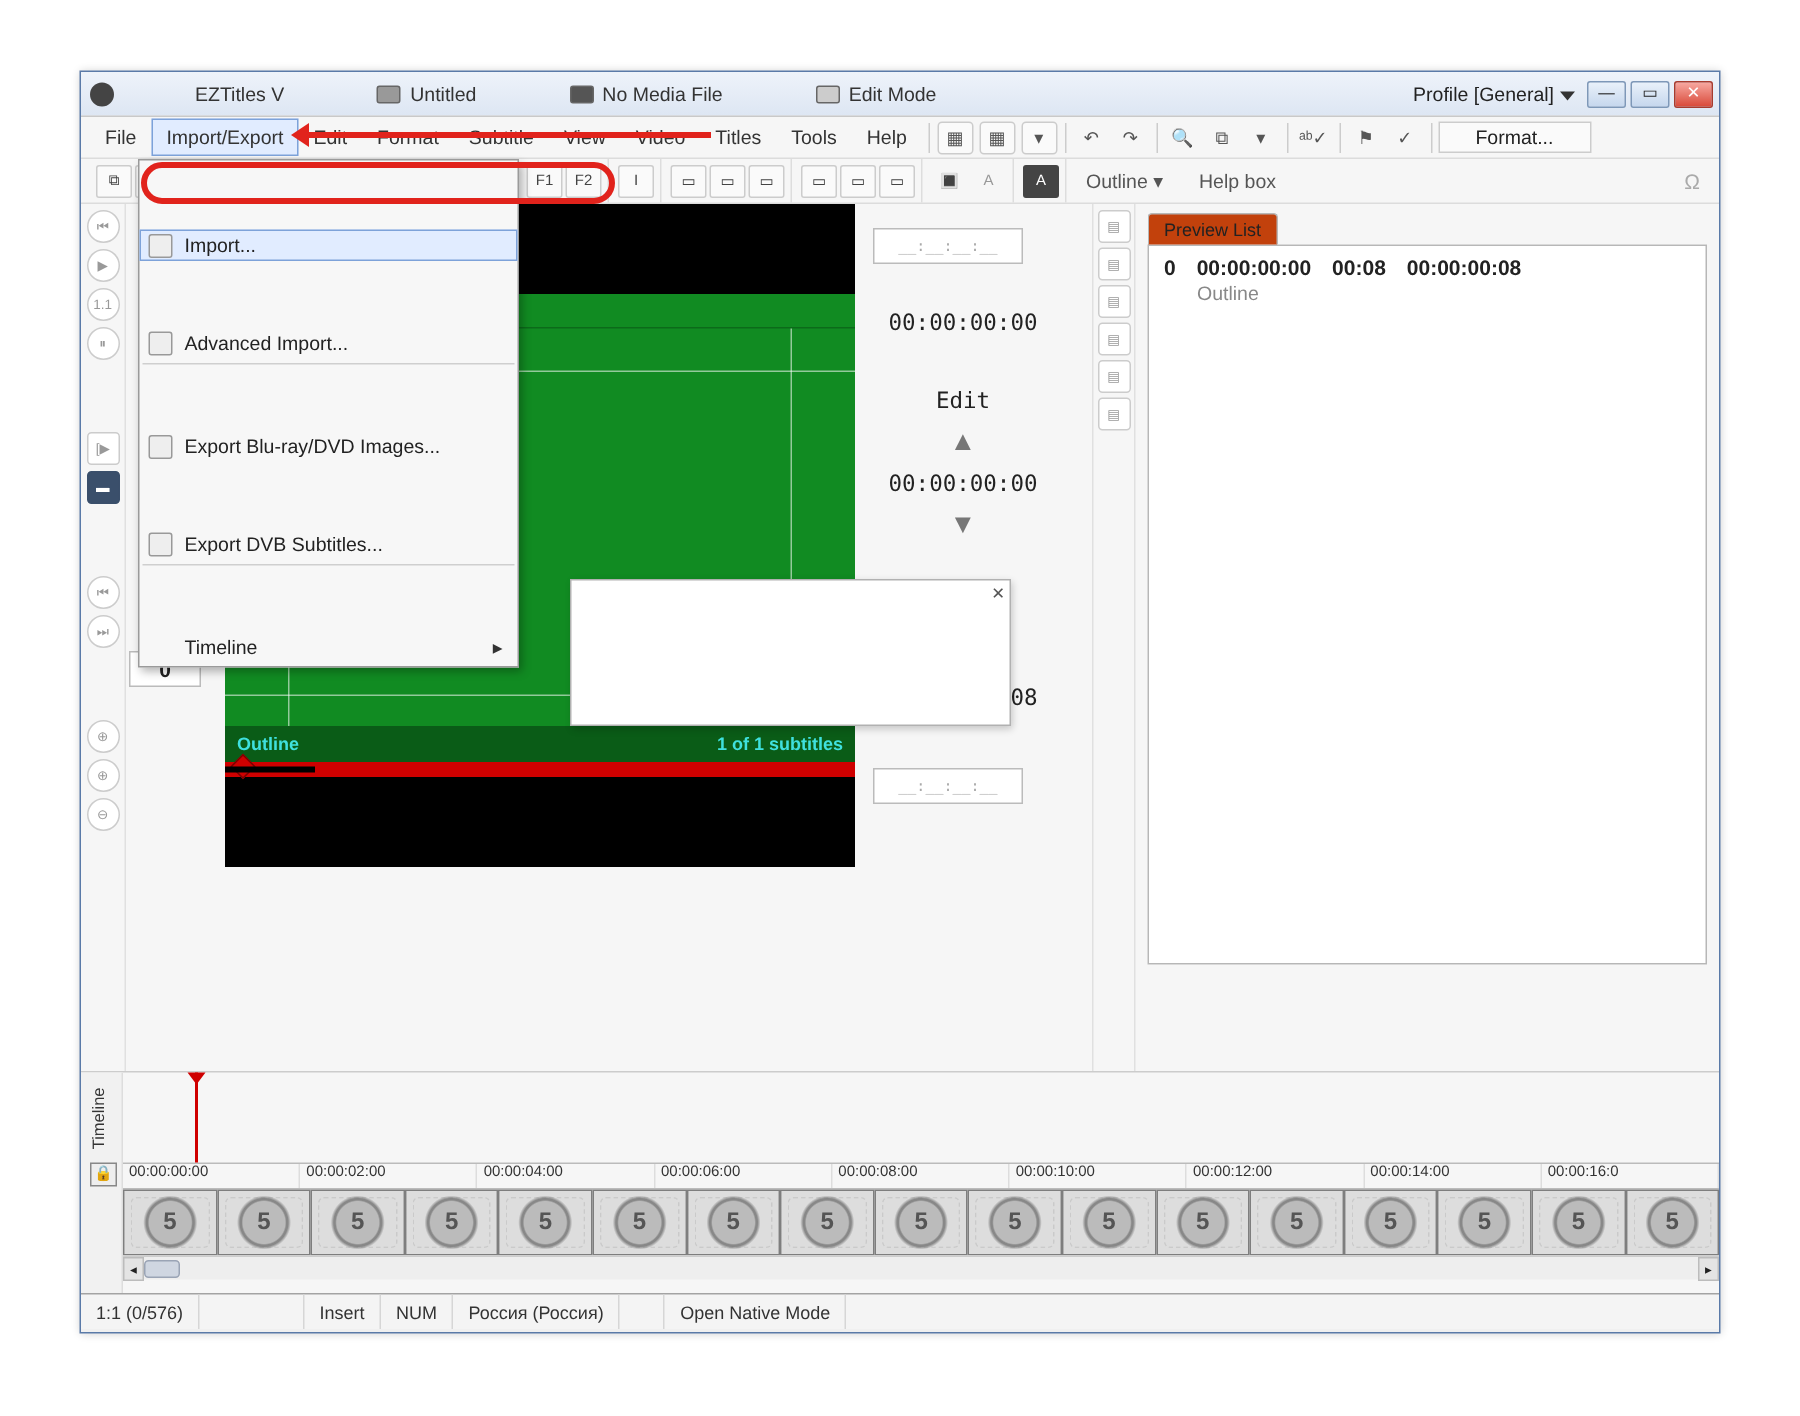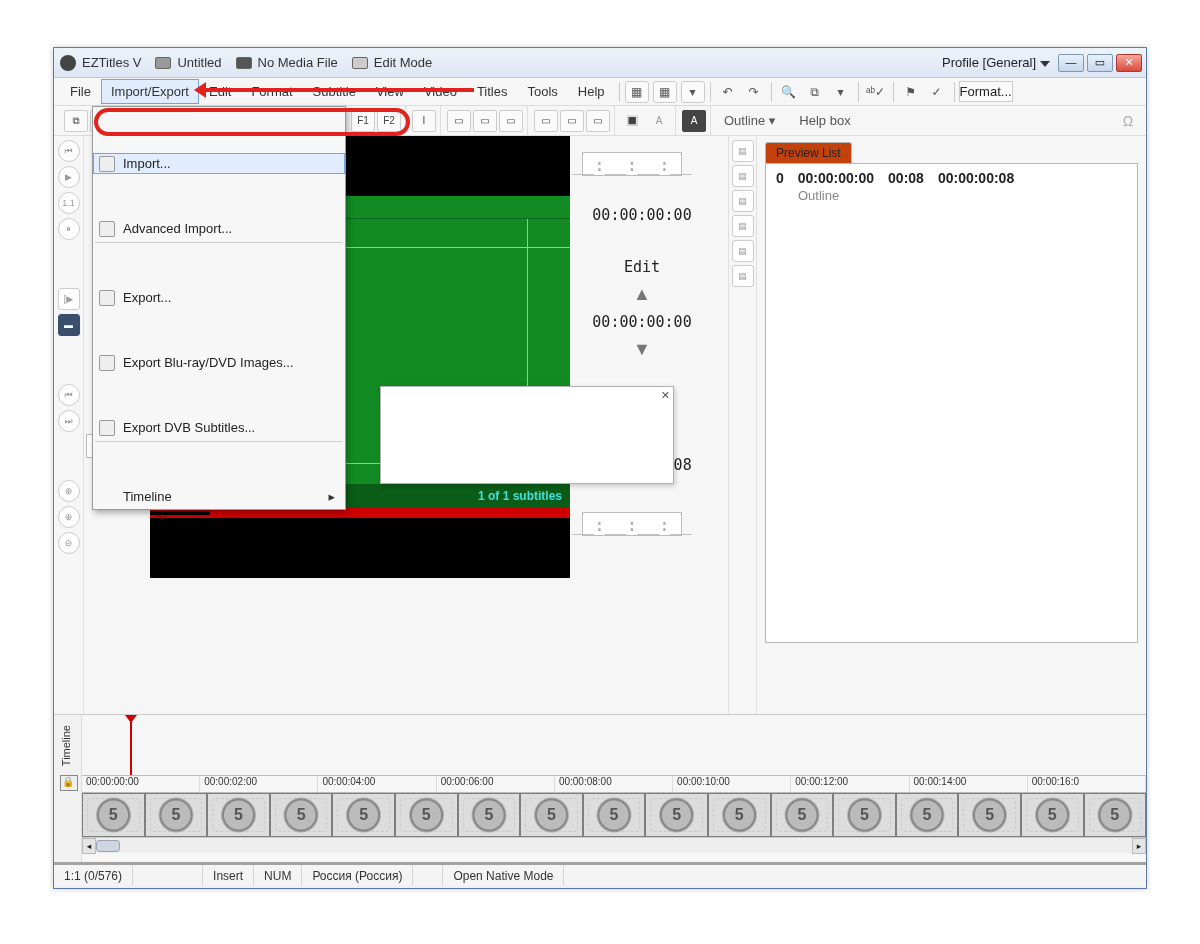--- a/index.html
+++ b/index.html
@@ -4,40 +4,40 @@
 <style>
 * { box-sizing: border-box; margin: 0; padding: 0; font-family: "Segoe UI", Tahoma, sans-serif; }
 body { background: #fff; font-size: 12px; color: #222; overflow: hidden; }
 
 .outer { width: 1200px; height: 944px; position: relative; background: #fff; }
 .window { position: absolute; left: 53px; top: 47px; width: 1094px; height: 842px; border: 1px solid #5a7aa8; background: #f0f0f0; box-shadow: 0 0 6px rgba(0,0,0,.2); }
 
 
 .titlebar { height: 30px; background: linear-gradient(#eef3fa,#dde6f3); display: flex; align-items: center; padding: 0 4px 0 6px; border-bottom: 1px solid #c9c9c9; }
 .titlebar .ico { width: 16px; height: 16px; margin-right: 6px; background: #444; border-radius: 50%; display:inline-block; }
-.title-seg { display: flex; align-items: center; margin-right: 14px; color: #333; font-size: 13px; }
+.title-seg { display: flex; align-items: center; margin-right: 14px; color: #333; font-size: 13px; margin-left: 48px; }
 .title-seg .mini { width: 16px; height: 12px; margin-right: 6px; background: #999; border: 1px solid #666; border-radius: 2px; }
 .title-seg.cam .mini { background: #555; }
 .title-seg.mode .mini { background: #ccc; }
 .spacer { flex: 1; }
 .profile { font-size: 13px; color: #222; margin-right: 8px; }
 .profile .drop { display:inline-block; border-top:6px solid #333; border-left:5px solid transparent; border-right:5px solid transparent; margin-left:4px; vertical-align:middle;}
 .winbtns { display:flex; gap:3px; }
 .winbtn { width:26px; height:18px; border:1px solid #7e98b8; background:linear-gradient(#e9f1fa,#c6d7ed); border-radius:2px; display:flex; align-items:center; justify-content:center; font-size:11px; line-height:1; }
 .winbtn.close { background:linear-gradient(#f7a8a0,#d94a3a); border-color:#a83b2e; color:#fff;}
 
 
 .menubar { height: 28px; background: #f6f6f6; border-bottom: 1px solid #dcdcdc; display:flex; align-items:center; padding:0 6px; gap:0; }
 .menuitem { padding: 4px 9px; color:#333; font-size:13px; border:1px solid transparent; }
 .menuitem.open { background:#e1ecff; border:1px solid #7da2d9; }
 .menubar .sep { width:1px; height:20px; background:#ccc; margin:0 4px; }
 .tbbtn { width:24px; height:22px; border:1px solid transparent; display:inline-flex; align-items:center; justify-content:center; margin:0 1px; color:#555; font-size:12px; }
 .tbbtn.box { border:1px solid #ccc; background:#fafafa; border-radius:3px;}
 .menubar .right-group { display:flex; align-items:center; gap:2px; }
-.format-drop { border:1px solid #ccc; padding:2px 0; background:#fafafa; font-size:13px; }
+.format-drop { border:1px solid #ccc; padding:2px 24px; background:#fafafa; font-size:13px; }
 
 
 .toolbar2 { height: 30px; background: #f6f6f6; border-bottom: 1px solid #dcdcdc; display:flex; align-items:center; padding:0 6px; gap:2px; }
 .btngrp { display:flex; gap:2px; padding:0 4px; border-right:1px solid #ddd; height:100%; align-items:center; }
 .tb2btn { min-width:24px; height:22px; border:1px solid #ccc; background:#fafafa; border-radius:2px; display:inline-flex; align-items:center; justify-content:center; font-size:10px; color:#444; padding:0 3px;}
 .tb2btn.dark { background:#444; color:#fff; border-color:#444;}
 .tb2btn.noborder { border-color:transparent; background:transparent;}
 .tb2sel { border:1px solid transparent; padding:2px 10px; font-size:13px; color:#555; }
 
 
@@ -57,21 +57,21 @@
 .greenbar { width:420px; height:22px; background:#118b22; }
 .preview { width:420px; height:290px; background:#118b22; position:relative; border-top:1px solid #0c6a1a; }
 .preview .vline { position:absolute; top:0; bottom:0; width:1px; background:rgba(255,255,255,.55); }
 .preview .hline { position:absolute; left:0; right:0; height:1px; background:rgba(255,255,255,.55); }
 .overlay-banner { position:absolute; left:0; right:0; bottom:0; height:24px; background:#0a5c17; display:flex; align-items:center; justify-content:space-between; padding:0 8px; color:#3fe0de; font-weight:600; font-size:12px; }
 .redtrack { width:420px; height:10px; background:#cf0000; position:relative; }
 .redtrack .diamond { position:absolute; left:6px; top:-3px; width:12px; height:12px; background:#cf0000; transform:rotate(45deg); border:1px solid #7a0000;}
 .redtrack .fill { position:absolute; left:0; top:3px; width:60px; height:4px; background:#000;}
 
 .tc-col { position:absolute; left:498px; top:0; width:120px; }
-.tcbox { width:100px; height:24px; border:1px solid #bbb; background:#fff; margin:0 0 0 0; display:flex; align-items:center; justify-content:center; font-size:18px; font-family:monospace; letter-spacing:1px; color:#222;}
+.tcbox { width:100px; height:24px; border:1px solid #bbb; background:#fff; margin:0 0 0 0; display:flex; align-items:center; justify-content:center; font-size:10px; font-family:monospace; letter-spacing:1px; color:#222;}
 .tcbox.dash { color:#aaa; letter-spacing:0;}
 .tc-label { font-family:monospace; font-size:15px; margin:8px 0; text-align:center; }
 .arrow { font-size:18px; color:#777; text-align:center; margin:4px 0;}
 .small-num { width:48px; height:22px; border:1px solid #bbb; background:#fff; text-align:center; font-size:13px; font-weight:bold; margin:6px 0;}
 .idx-box { position:absolute; left:2px; top:298px; width:48px; height:24px; border:1px solid #bbb; background:#fff; text-align:center; font-size:14px; font-weight:bold; line-height:22px;}
 
 
 .dropdown { position:absolute; left:38px; top:58px; width:254px; background:#f7f7f7; border:1px solid #9a9a9a; box-shadow:2px 3px 6px rgba(0,0,0,.3); z-index:50; padding:2px 0;}
 .dditem { display:flex; align-items:center; padding:3px 10px 3px 30px; font-size:13px; position:relative;margin-top:44px; }
 .dditem .ico { position:absolute; left:6px; top:3px; width:16px; height:16px; border:1px solid #999; background:#eee; border-radius:2px;}
@@ -105,21 +105,21 @@
 .tl-lock { position:absolute; left:-22px; top:60px; width:18px; height:16px; border:1px solid #888; background:#eee; font-size:10px; text-align:center;}
 .thumbs { height:44px; display:flex; }
 .thumb { flex:1; border:1px solid #7e7e7e; background:radial-gradient(circle at 50% 50%, #bbb 0 14px, #888 15px 16px, #ddd 18px 100%); position:relative; display:flex; align-items:center; justify-content:center; color:#555; font-size:16px; font-weight:bold; }
 .thumb::after{content:""; position:absolute; inset:4px; border:1px dashed #666; border-radius:4px; opacity:.15;}
 .hscroll { height:16px; background:#eee; border-top:1px solid #ccc; position:relative;}
 .hscroll .sthumb { position:absolute; left:14px; top:2px; width:24px; height:12px; background:#cfd6e1; border:1px solid #9aa4b5; border-radius:3px;}
 .hscroll .sarrow { position:absolute; top:0; width:14px; height:16px; background:#e4e4e4; border:1px solid #bcbcbc; font-size:9px; text-align:center; line-height:14px;}
 .hscroll .sarrow.l{left:0;} .hscroll .sarrow.r{right:0;}
 
 
-.status { height:24px; border-top:3px solid #a3a3a3; background:#f4f4f4; display:flex; align-items:center; font-size:12px; color:#333;}
+.status { height:24px; border-top:1px solid #a3a3a3; background:#f4f4f4; display:flex; align-items:center; font-size:12px; color:#333;}
 .status > div { padding:0 10px; border-right:1px solid #d6d6d6; height:100%; display:flex; align-items:center;}
 .status .wide { flex:1; border-right:none;}
 
 
 .floating { position:absolute; left:296px; top:250px; width:294px; height:98px; background:#fff; border:1px solid #b1b1b1; box-shadow:1px 2px 5px rgba(0,0,0,.2); }
 .floating .x { position:absolute; right:3px; top:2px; font-size:11px; color:#555;}
 
 </style>
 </head>
 <body>
@@ -386,24 +386,20 @@
           <span class="ico"></span>
           <span>Import...</span>
         </div>
         <div class="dditem">
           <span class="ico"></span>
           <span>Advanced Import...</span>
         </div>
         <div class="ddsep"></div>
         <div class="dditem">
           <span class="ico"></span>
-          <span>Export...</span>
-        </div>
-        <div class="dditem">
-          <span class="ico"></span>
           <span>Export Blu-ray/DVD Images...</span>
         </div>
         <div class="dditem">
           <span class="ico"></span>
           <span>Export DVB Subtitles...</span>
         </div>
         <div class="ddsep"></div>
         <div class="dditem">
           <span>Timeline</span>
           <span class="arrsub">▸</span>

